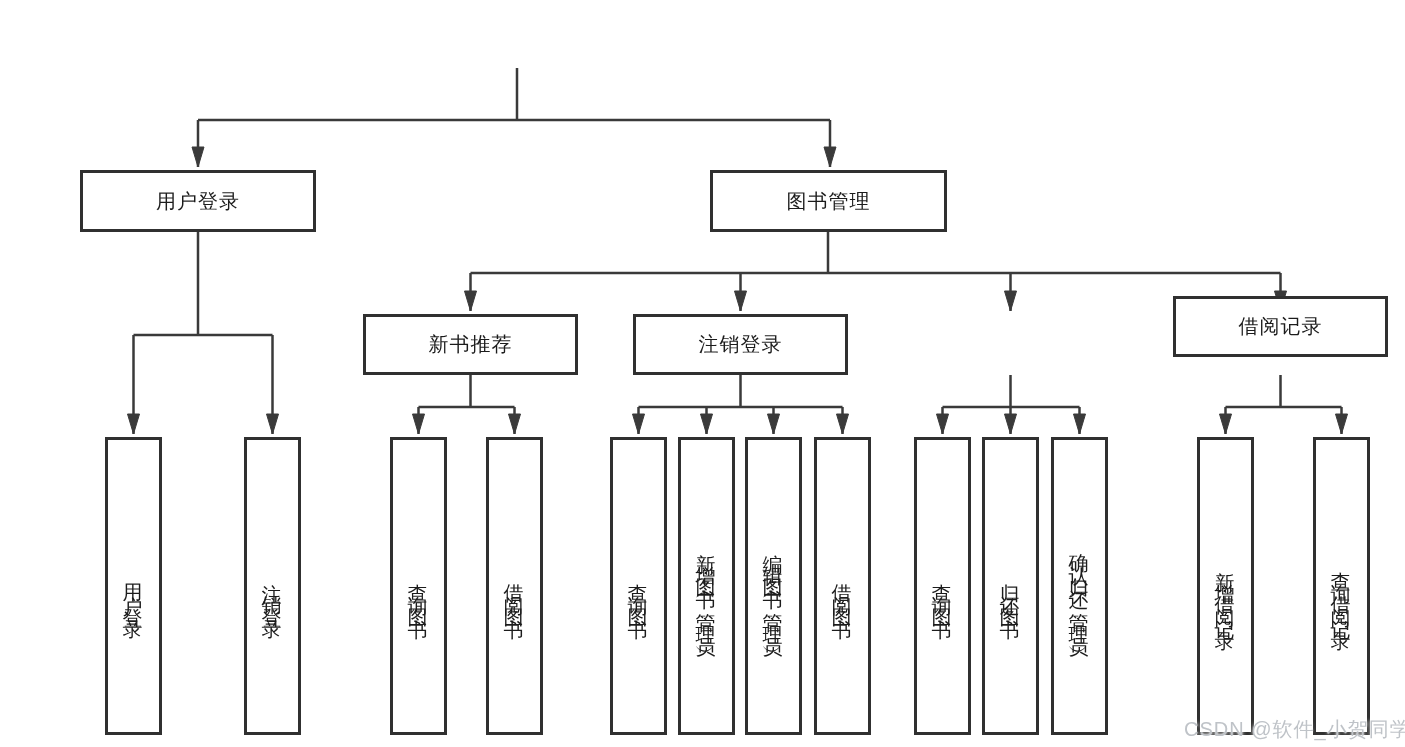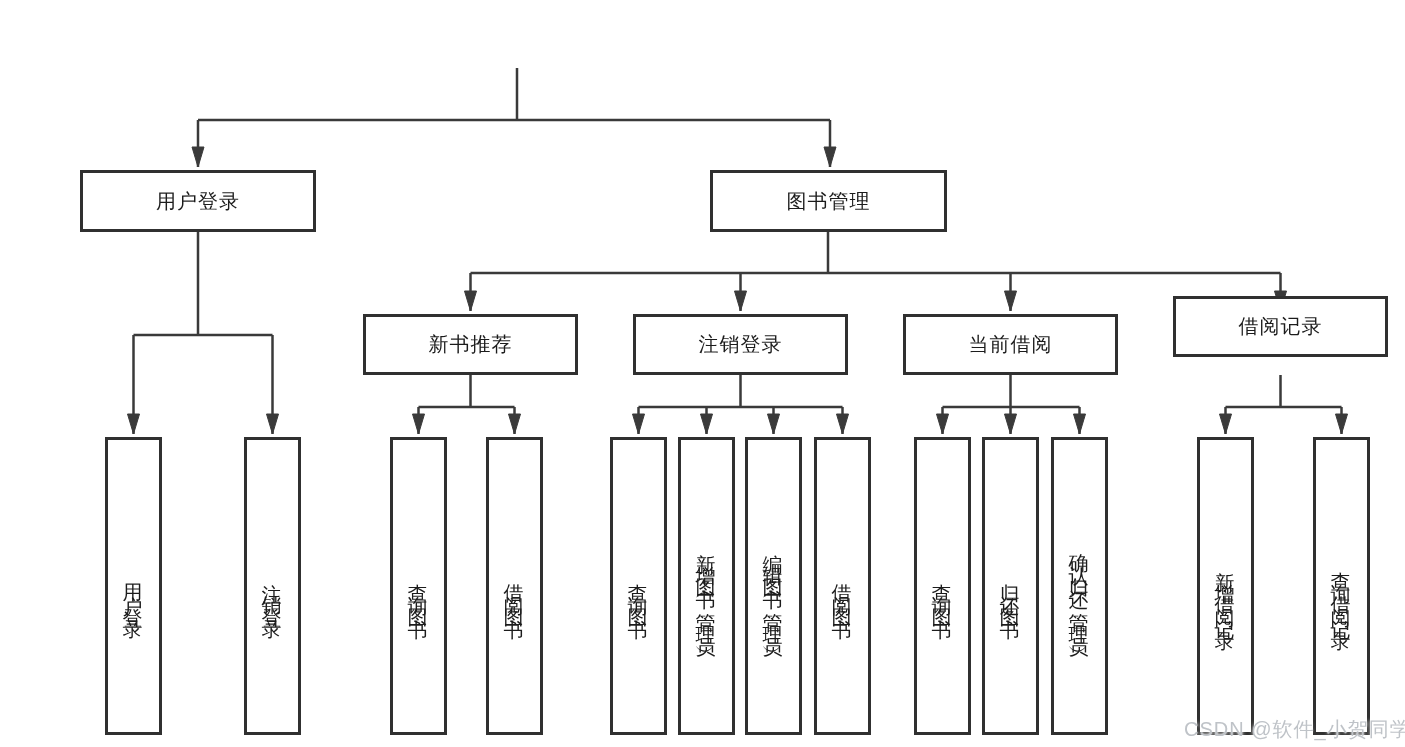--- a/index.html
+++ b/index.html
@@ -100,23 +100,20 @@
   <div class="node" id="n-mgmt">
     <span class="lbl">图书管理</span>
   </div>
 
   <div class="node" id="n-rec">
     <span class="lbl">新书推荐</span>
   </div>
   <div class="node" id="n-bb">
     <span class="lbl">注销登录</span>
   </div>
-  <div class="node" id="n-cb">
-    <span class="lbl">当前借阅</span>
-  </div>
   <div class="node" id="n-br">
     <span class="lbl">借阅记录</span>
   </div>
 
   <div class="node leaf" id="l-login">
     <span class="lbl">用户登录</span>
   </div>
   <div class="node leaf" id="l-logout">
     <span class="lbl">注销登录</span>
   </div>

